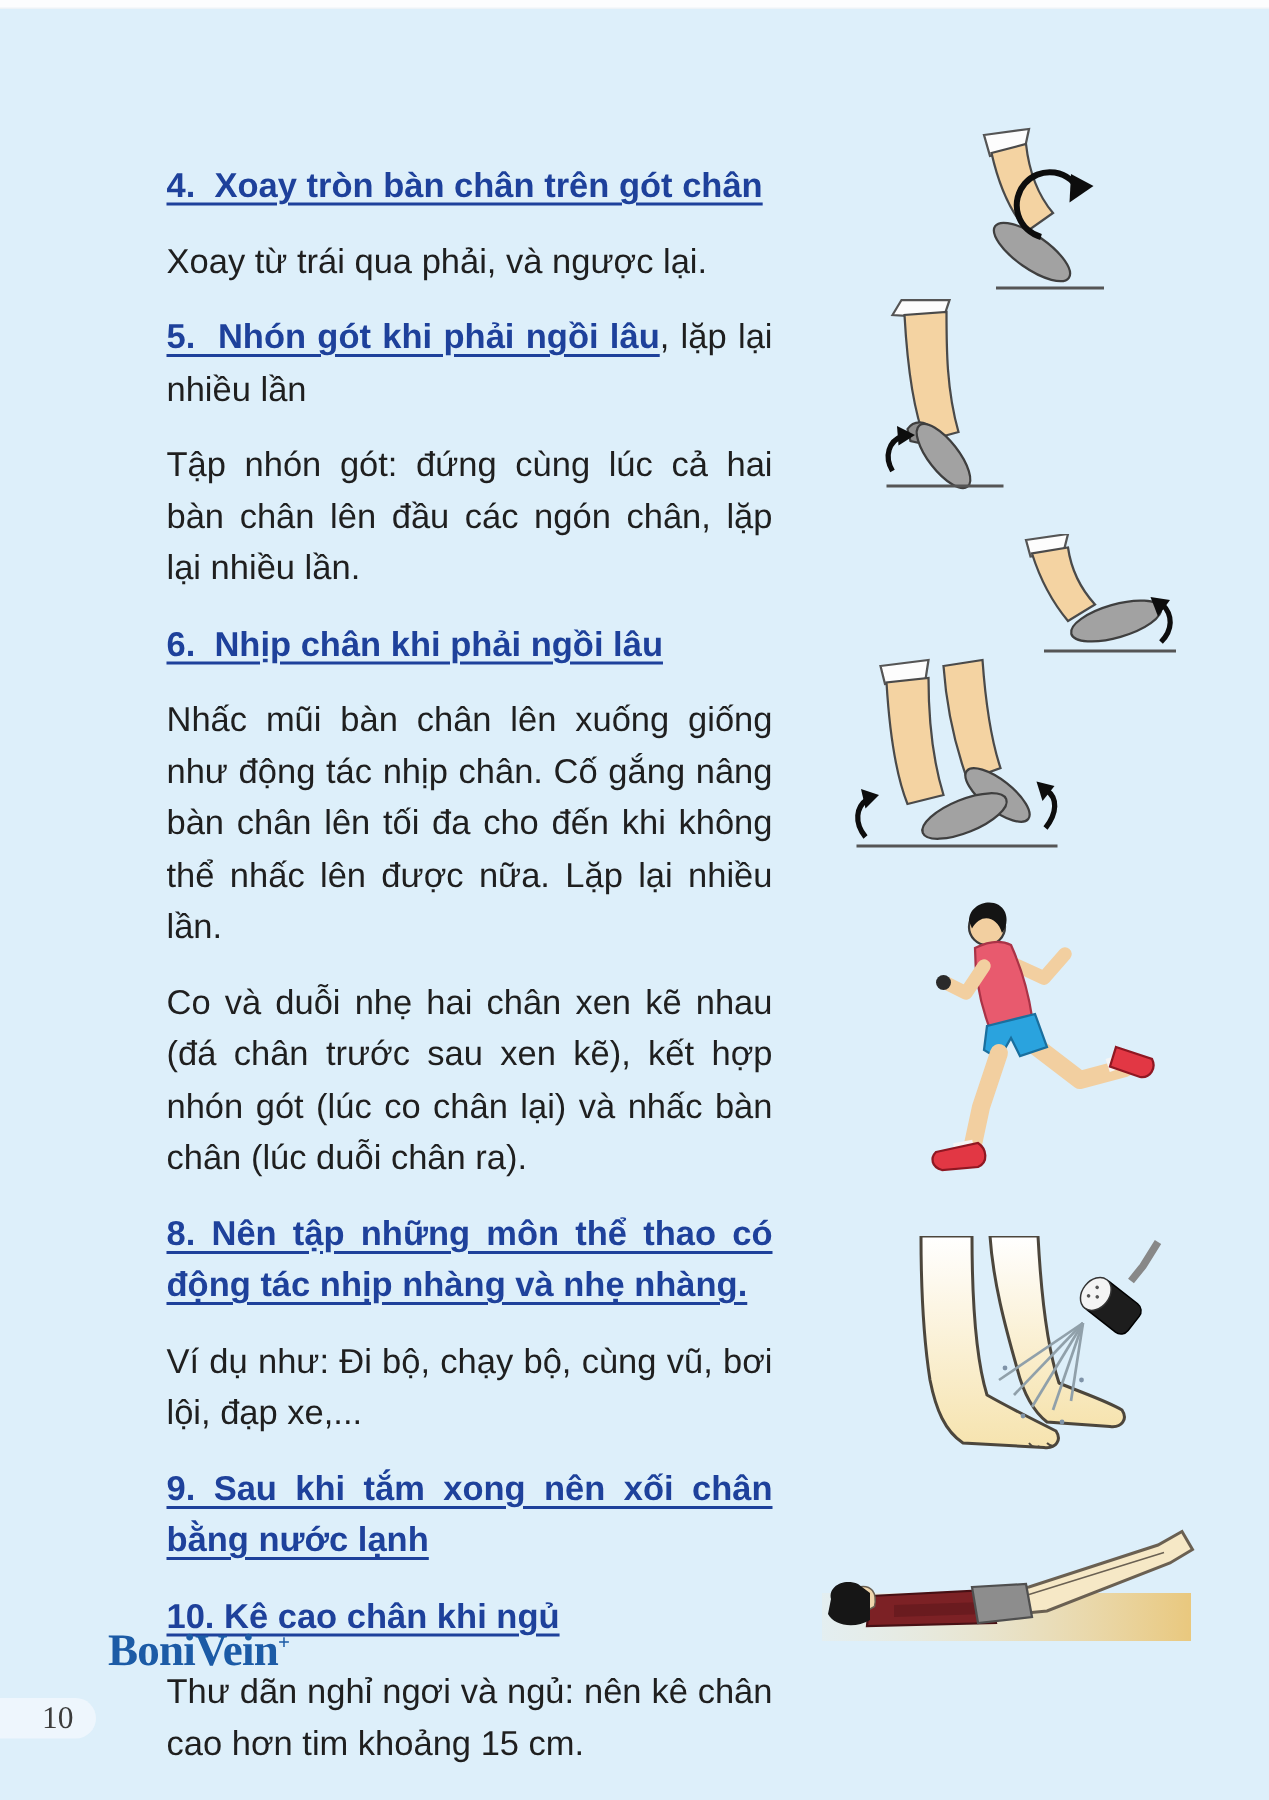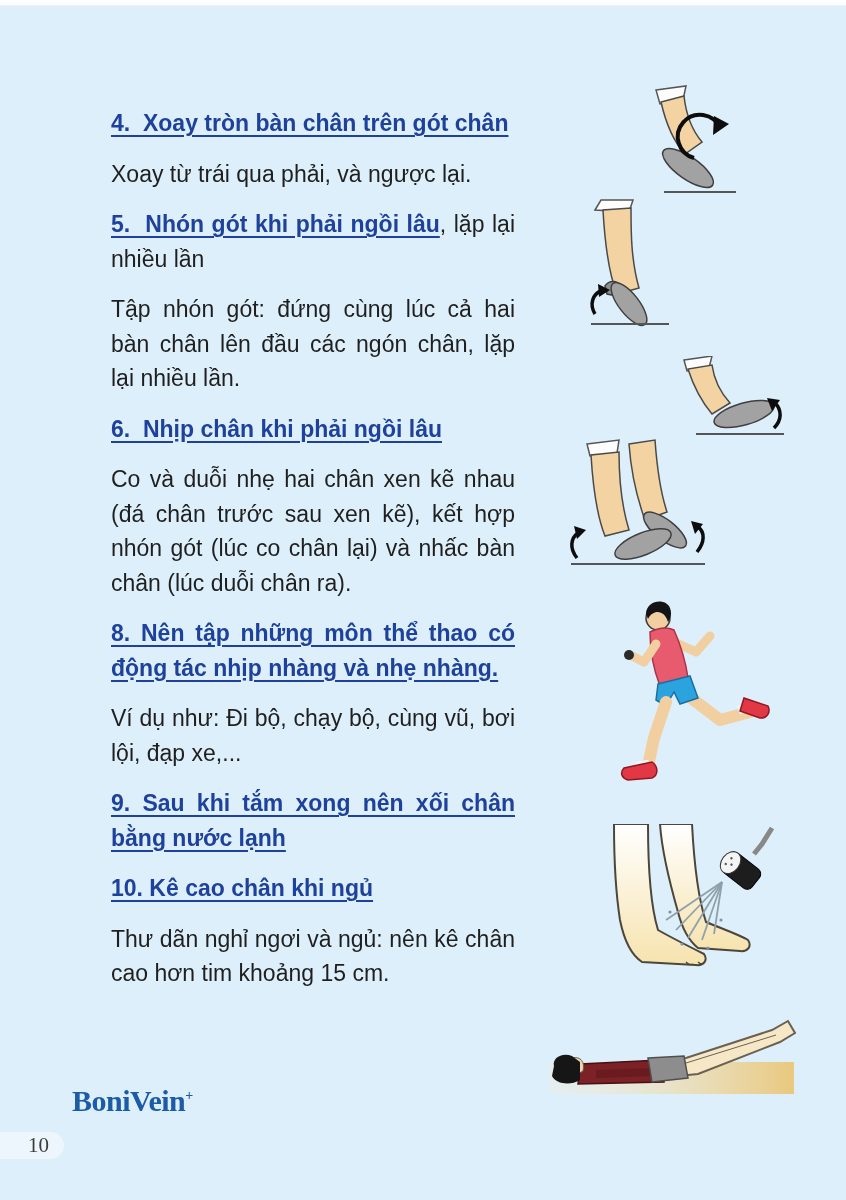--- a/index.html
+++ b/index.html
@@ -45,20 +45,21 @@
 
 <div class="text-col">
 
   <p><span class="hu">4.&nbsp; Xoay tròn bàn chân trên gót chân</span><span class="hx"></span></p>
   <p>Xoay từ trái qua phải, và ngược lại.</p>
 
   <p><span class="hu">5.&nbsp; Nhón gót khi phải ngồi lâu</span><span class="hx">, lặp lại nhiều lần</span></p>
   <p>Tập nhón gót: đứng cùng lúc cả hai bàn chân lên đầu các ngón chân, lặp lại nhiều lần.</p>
 
   <p><span class="hu">6.&nbsp; Nhịp chân khi phải ngồi lâu</span><span class="hx"></span></p>
+  <p>Nhấc mũi bàn chân lên xuống giống như động tác nhịp chân. Cố gắng nâng bàn chân lên tối đa cho đến khi không thể nhấc lên được nữa. Lặp lại nhiều lần.</p>
 
   <p>Co và duỗi nhẹ hai chân xen kẽ nhau (đá chân trước sau xen kẽ), kết hợp nhón gót (lúc co chân lại) và nhấc bàn chân (lúc duỗi chân ra).</p>
 
   <p><span class="hu">8. Nên tập những môn thể thao có động tác nhịp nhàng và nhẹ nhàng.</span><span class="hx"></span></p>
   <p>Ví dụ như: Đi bộ, chạy bộ, cùng vũ, bơi lội, đạp xe,...</p>
 
   <p><span class="hu">9. Sau khi tắm xong nên xối chân bằng nước lạnh</span><span class="hx"></span></p>
 
   <p><span class="hu">10. Kê cao chân khi ngủ</span><span class="hx"></span></p>
   <p>Thư dãn nghỉ ngơi và ngủ: nên kê chân cao hơn tim khoảng 15 cm.</p>

